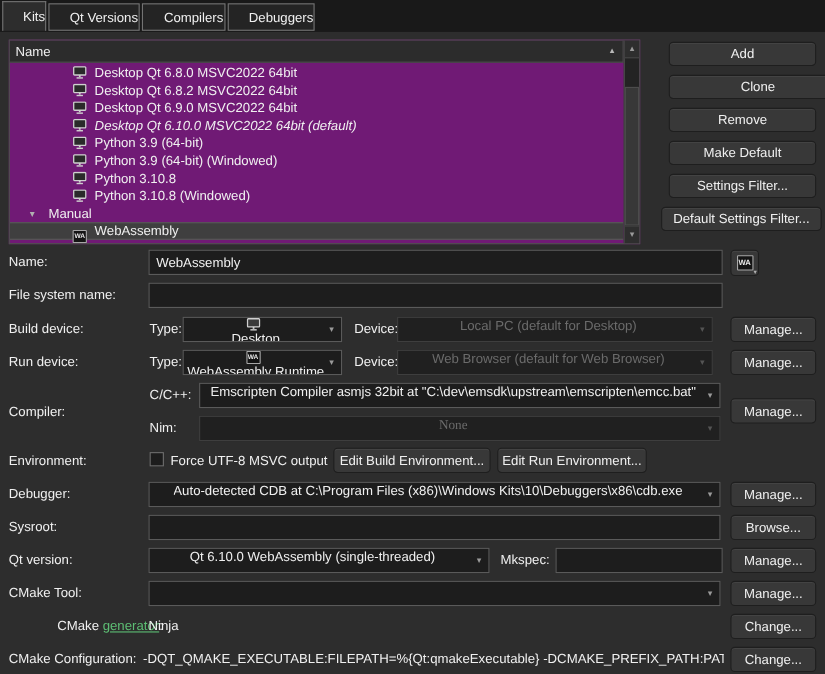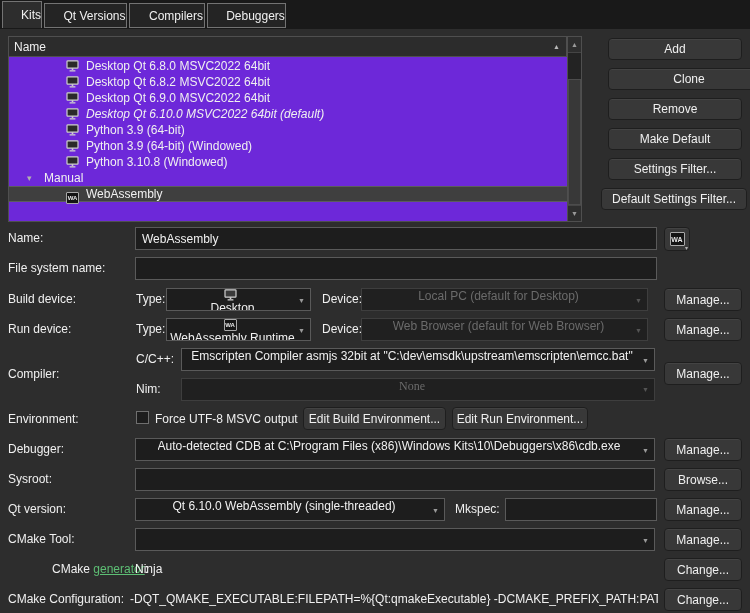--- a/index.html
+++ b/index.html
@@ -13,21 +13,21 @@
 
   
   .tabstrip { left:0; top:0; width:750px; height:29px; background:#191919; }
   .tab {
     position:absolute; box-sizing:border-box; background:#242424;
     border:1px solid #737373; display:flex; align-items:center; justify-content:center;padding-left:18px;
   }
   .tab.selected { background:#2d2d2d; border-bottom:none; z-index:2; }
 
   
-  .listbox { left:8px; top:36px; width:574px; height:186px; background:#6d28d9; border:1px solid #4f4f4f; }
+  .listbox { left:8px; top:36px; width:574px; height:186px; background:#701a75; border:1px solid #4f4f4f; }
   .list-header {
     position:absolute; left:0; top:0; right:14px; height:20px; background:#2c2c2c;
     border-bottom:1px solid #4f4f4f; border-right:1px solid #4f4f4f;
     line-height:20px; padding-left:5px; box-sizing:border-box;
   }
   .sort-indicator { position:absolute; right:6px; top:6px; font-size:7px; color:#b8b8b8; line-height:8px; }
   .rows { position:absolute; left:0; top:21px; right:14px; bottom:0; overflow:hidden; }
   .row { position:relative; height:16px; line-height:16px; white-space:nowrap; }
   .row .icon { position:absolute; left:57px; top:2px; width:13px; height:12px; }
   .row .label { position:absolute; left:77px; top:0; }
@@ -143,20 +143,28 @@
             <rect x="3.6" y="10.2" width="5.8" height="1.3" fill="#cfcfcf"></rect>
           </svg></span>
         <span class="label">Python 3.9 (64-bit) (Windowed)</span>
       </div>
       <div class="row">
         <span class="icon"><svg width="13" height="12" viewBox="0 0 13 12">
             <rect x="1" y="0.8" width="11" height="7.4" rx="0.8" fill="#2a2a2a" stroke="#cfcfcf" stroke-width="1.2"></rect>
             <rect x="5.7" y="8.2" width="1.6" height="1.8" fill="#cfcfcf"></rect>
             <rect x="3.6" y="10.2" width="5.8" height="1.3" fill="#cfcfcf"></rect>
           </svg></span>
+        <span class="label">Python 3.10.8</span>
+      </div>
+      <div class="row">
+        <span class="icon"><svg width="13" height="12" viewBox="0 0 13 12">
+            <rect x="1" y="0.8" width="11" height="7.4" rx="0.8" fill="#2a2a2a" stroke="#cfcfcf" stroke-width="1.2"></rect>
+            <rect x="5.7" y="8.2" width="1.6" height="1.8" fill="#cfcfcf"></rect>
+            <rect x="3.6" y="10.2" width="5.8" height="1.3" fill="#cfcfcf"></rect>
+          </svg></span>
         <span class="label">Python 3.10.8 (Windowed)</span>
       </div>
       <div class="row group">
         <span class="tri">▾</span>
         <span class="label">Manual</span>
       </div>
       <div class="row selected">
         <span class="icon"><span class="wa-badge">WA</span></span>
         <span class="label">WebAssembly</span>
       </div>

